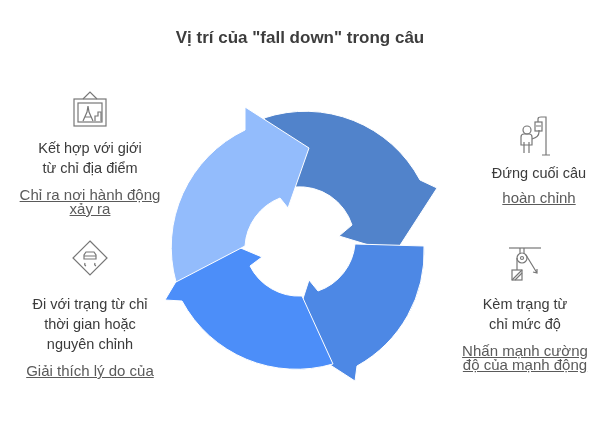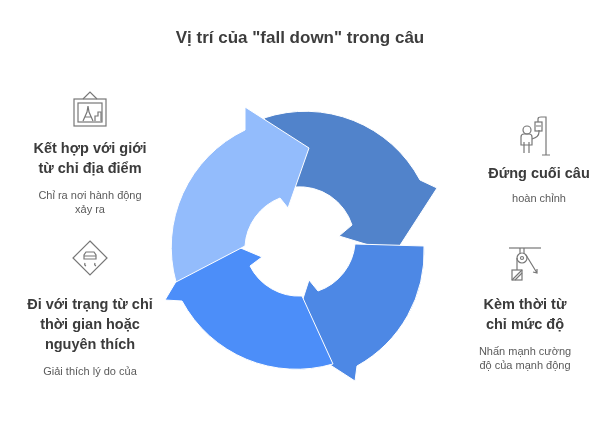--- a/index.html
+++ b/index.html
@@ -7,22 +7,22 @@
       width: 600px; height: 421px; background: #ffffff; position: relative; overflow: hidden;
       font-family: "Liberation Sans", sans-serif; color: #3a3a3a;
     }
     .title {
       position: absolute; left: 0; top: 28px; width: 600px; text-align: center;
       font-size: 17px; font-weight: bold; color: #3d3d3d;
     }
     .cycle { position: absolute; left: 0; top: 0; width: 600px; height: 421px; }
     .block { position: absolute; text-align: center; }
     .block .icon { display: block; margin: 0 auto; }
-    .block .head { font-size: 14.5px; font-weight: bold; color: #3b3b3b; line-height: 20px; }
-    .block .desc { font-size: 11px; color: #5a5a5a; line-height: 14px; margin-top: 10px; }
+    .block .head { font-size: 14.5px; font-weight: normal; color: #3b3b3b; line-height: 20px; }
+    .block .desc { font-size: 15px; color: #5a5a5a; line-height: 14px; margin-top: 10px; text-decoration: underline; }
   </style>
 </head>
 <body>
 
 <div class="title">Vị trí của "fall down" trong câu</div>
 
 <svg class="cycle" viewBox="0 0 600 421">
 
   <path d="M264,118 A130,130 0 0 1 420,180 L437,188 L395,253 L339,236 L352,225 A55,55 0 0 0 295,187 Z" fill="#5183CB" stroke="#ffffff" stroke-width="1"></path>
 
@@ -53,21 +53,21 @@
 
 <div class="block" style="left:5px; top:238px; width:170px;text-align:center;">
   <svg class="icon" width="40" height="40" viewBox="0 0 40 40" fill="none" stroke="#777" stroke-width="1.2">
     <path d="M20 3 L37 20 L20 37 L3 20 Z"></path>
     <path d="M14 21 V17 L16 14 H24 L26 17 V21 Z M14 18 H26"></path>
     <path d="M15 25 Q14 27 16 28 M25 25 Q24 27 26 28"></path>
   </svg>
   <div class="head" style="margin-top:16px;">
     <div>Đi với trạng từ chỉ</div>
     <div>thời gian hoặc</div>
-    <div>nguyên thích</div>
+    <div>nguyên chỉnh</div>
   </div>
   <div class="desc" style="">
     <div>Giải thích lý do của</div>
   </div>
 </div>
 
 <div class="block" style="left:464px; top:115px; width:150px;">
   <svg class="icon" width="46" height="44" viewBox="0 0 46 44" fill="none" stroke="#777" stroke-width="1.2">
     <circle cx="11" cy="15" r="4"></circle>
     <path d="M5 30 V22 Q5 19 8 19 H13 Q16 19 16 22 V30 H5 Z"></path>
@@ -88,20 +88,20 @@
   <svg class="icon" width="40" height="40" viewBox="0 0 40 40" fill="none" stroke="#777" stroke-width="1.2">
     <path d="M4 2 H36"></path>
     <path d="M15 2 V8 M19 2 V8"></path>
     <circle cx="17" cy="12" r="5"></circle>
     <circle cx="17" cy="12" r="1.5"></circle>
     <path d="M12 12 V24 M21 9 L32 27 M28 26 L32 27 L32 23"></path>
     <rect x="7" y="24" width="10" height="10"></rect>
     <path d="M7 34 L17 24 M10 34 L17 27"></path>
   </svg>
   <div class="head" style="margin-top:8px;">
-    <div>Kèm thời từ</div>
+    <div>Kèm trạng từ</div>
     <div>chỉ mức độ</div>
   </div>
   <div class="desc">
     <div>Nhấn mạnh cường</div>
     <div>độ của mạnh động</div>
   </div>
 </div>
 
 </body></html>

